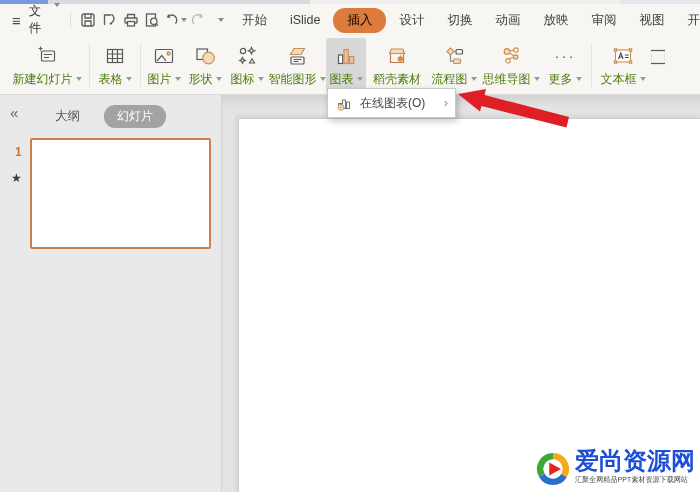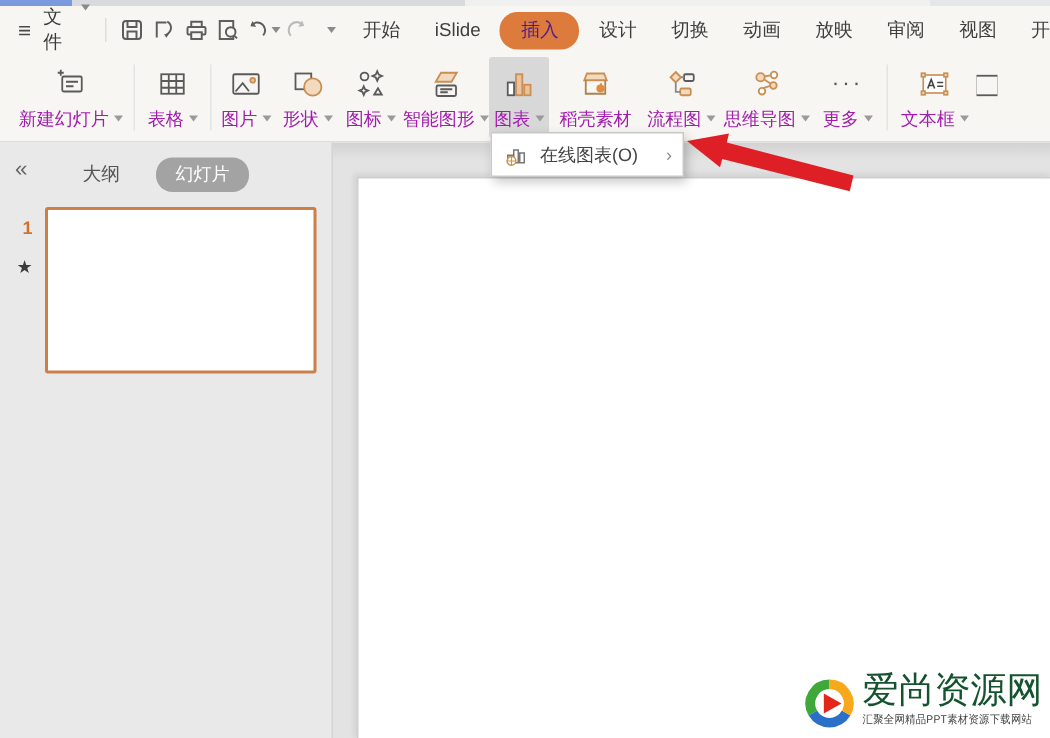--- a/index.html
+++ b/index.html
@@ -21,31 +21,31 @@
   .caret{width:0;height:0;border-left:3.5px solid transparent;border-right:3.5px solid transparent;
          border-top:4px solid #8a8a8a;display:inline-block;margin-left:4px;}
   .vsep{width:1px;height:16px;background:#ddd;margin:0 6px;}
   .qbtn{width:24px;height:24px;display:flex;align-items:center;justify-content:center;border-radius:3px;}
   .qbtn svg{display:block;}
   .qbtn.disabled{opacity:.38;}
   .undo-caret{margin-left:1px;}
 
   .tabs{display:flex;align-items:center;gap:3px;margin-left:2px;justify-content:space-between;}
   .tab{font-size:12.5px;color:#3f3f3f;padding:4px 10px;white-space:nowrap;}
-  .tab.active{background:#dd7b3c;color:#4c1d95;border-radius:12px;padding:4px 14px;}
+  .tab.active{background:#dd7b3c;color:#000000;border-radius:12px;padding:4px 14px;}
   .tab.partial{padding-right:0;}
 
   
   .ribbon{position:absolute;top:36px;left:0;width:700px;height:59px;background:#f7f6f3;
           border-bottom:1px solid #dcdcdc;display:flex;align-items:center;padding-left:8px;box-sizing:border-box;}
   .rsep{width:1px;height:44px;background:#e3e3e3;margin:0 3px;flex:0 0 auto;}
   .rbtn{display:flex;flex-direction:column;align-items:center;justify-content:center;height:54px;
         flex:0 0 auto;border-radius:2px;}
   .rbtn .ricon{height:26px;display:flex;align-items:center;justify-content:center;}
-  .rbtn .rlabel{font-size:12px;color:#a21caf;margin-top:2px;display:flex;align-items:center;white-space:nowrap;}
+  .rbtn .rlabel{font-size:12px;color:#4d7c0f;margin-top:2px;display:flex;align-items:center;white-space:nowrap;}
   .rbtn .caret{margin-left:3px;border-top-color:#9a9a9a;}
   .rbtn.active{background:#d8d8d8;}
   .more-dots{font-size:15px;letter-spacing:2px;color:#555;line-height:10px;}
 
   
   .content{position:absolute;top:95px;left:0;width:700px;height:397px;display:flex;}
   .sidebar{width:222px;height:100%;background:#e9e9e9;border-right:1px solid #d4d4d4;
            position:relative;box-sizing:border-box;flex:0 0 auto;}
   .collapse-btn{position:absolute;left:10px;top:10px;font-size:15px;color:#666;line-height:1;}
   .pane-tabs{position:absolute;top:10px;left:0;width:100%;display:flex;justify-content:center;
@@ -61,22 +61,22 @@
   .canvas::before{content:"";position:absolute;top:0;left:0;right:0;height:12px;
                   background:linear-gradient(#d2d2d2,#e3e3e3);}
   .slide{position:absolute;left:16px;top:23px;right:-2px;bottom:-2px;background:#fff;
          border-left:1px solid #cfcfcf;border-top:1px solid #cfcfcf;
          box-shadow:-2px -2px 4px rgba(0,0,0,.08);}
 
   
   .watermark{position:absolute;right:4px;bottom:8px;display:flex;align-items:flex-start;}
   .wm-logo{margin-top:4px;margin-right:5px;}
   .wm-text{display:flex;flex-direction:column;}
-  .wm-title{font-family:"Liberation Serif","DejaVu Serif",serif;font-weight:normal;
-            font-size:24px;line-height:1.1;color:#14532d;white-space:nowrap;}
+  .wm-title{font-family:"Liberation Serif","DejaVu Serif",serif;font-weight:bold;
+            font-size:24px;line-height:1.1;color:#1d4ed8;white-space:nowrap;}
   .wm-tagline{font-size:7.5px;color:#3f3f3f;white-space:nowrap;transform:scaleX(.92);
               transform-origin:left;margin-top:1px;letter-spacing:.2px;}
 
   
   .dropdown{position:absolute;left:327px;top:88px;width:127px;background:#fff;border:1px solid #c8c8c8;
             box-shadow:2px 3px 7px rgba(0,0,0,.22);z-index:40;padding:1px 0;}
   .dd-item{height:26px;display:flex;align-items:center;padding:0 6px 0 8px;font-size:12px;color:#444;
            position:relative;white-space:nowrap;}
   .dd-item.hover{background:#ebebeb;}
   .dd-item svg{margin-right:8px;flex:0 0 auto;}

